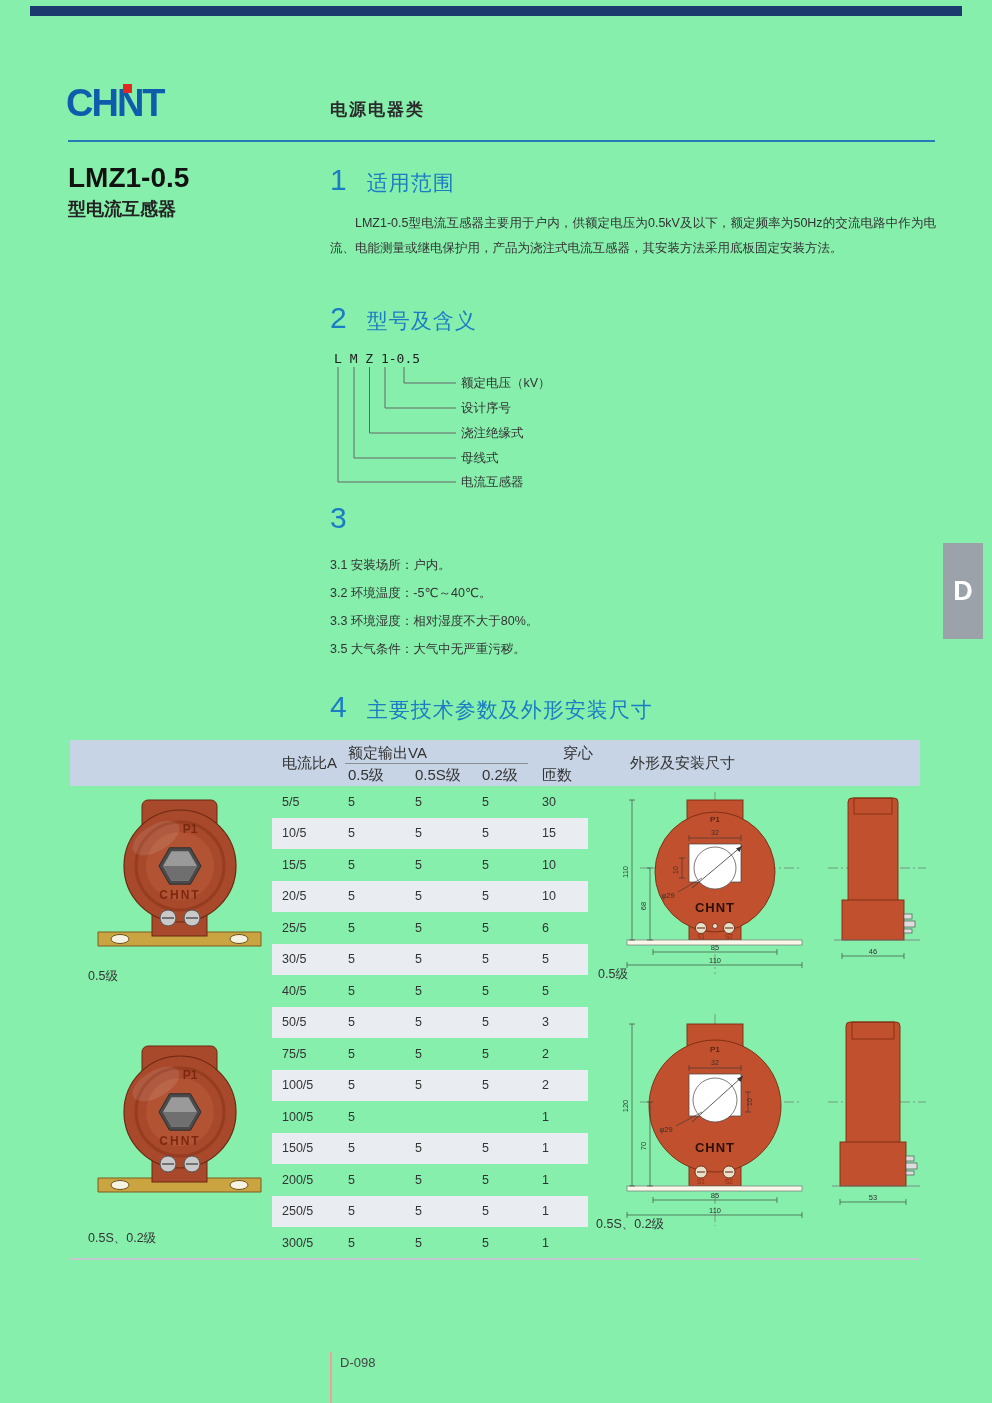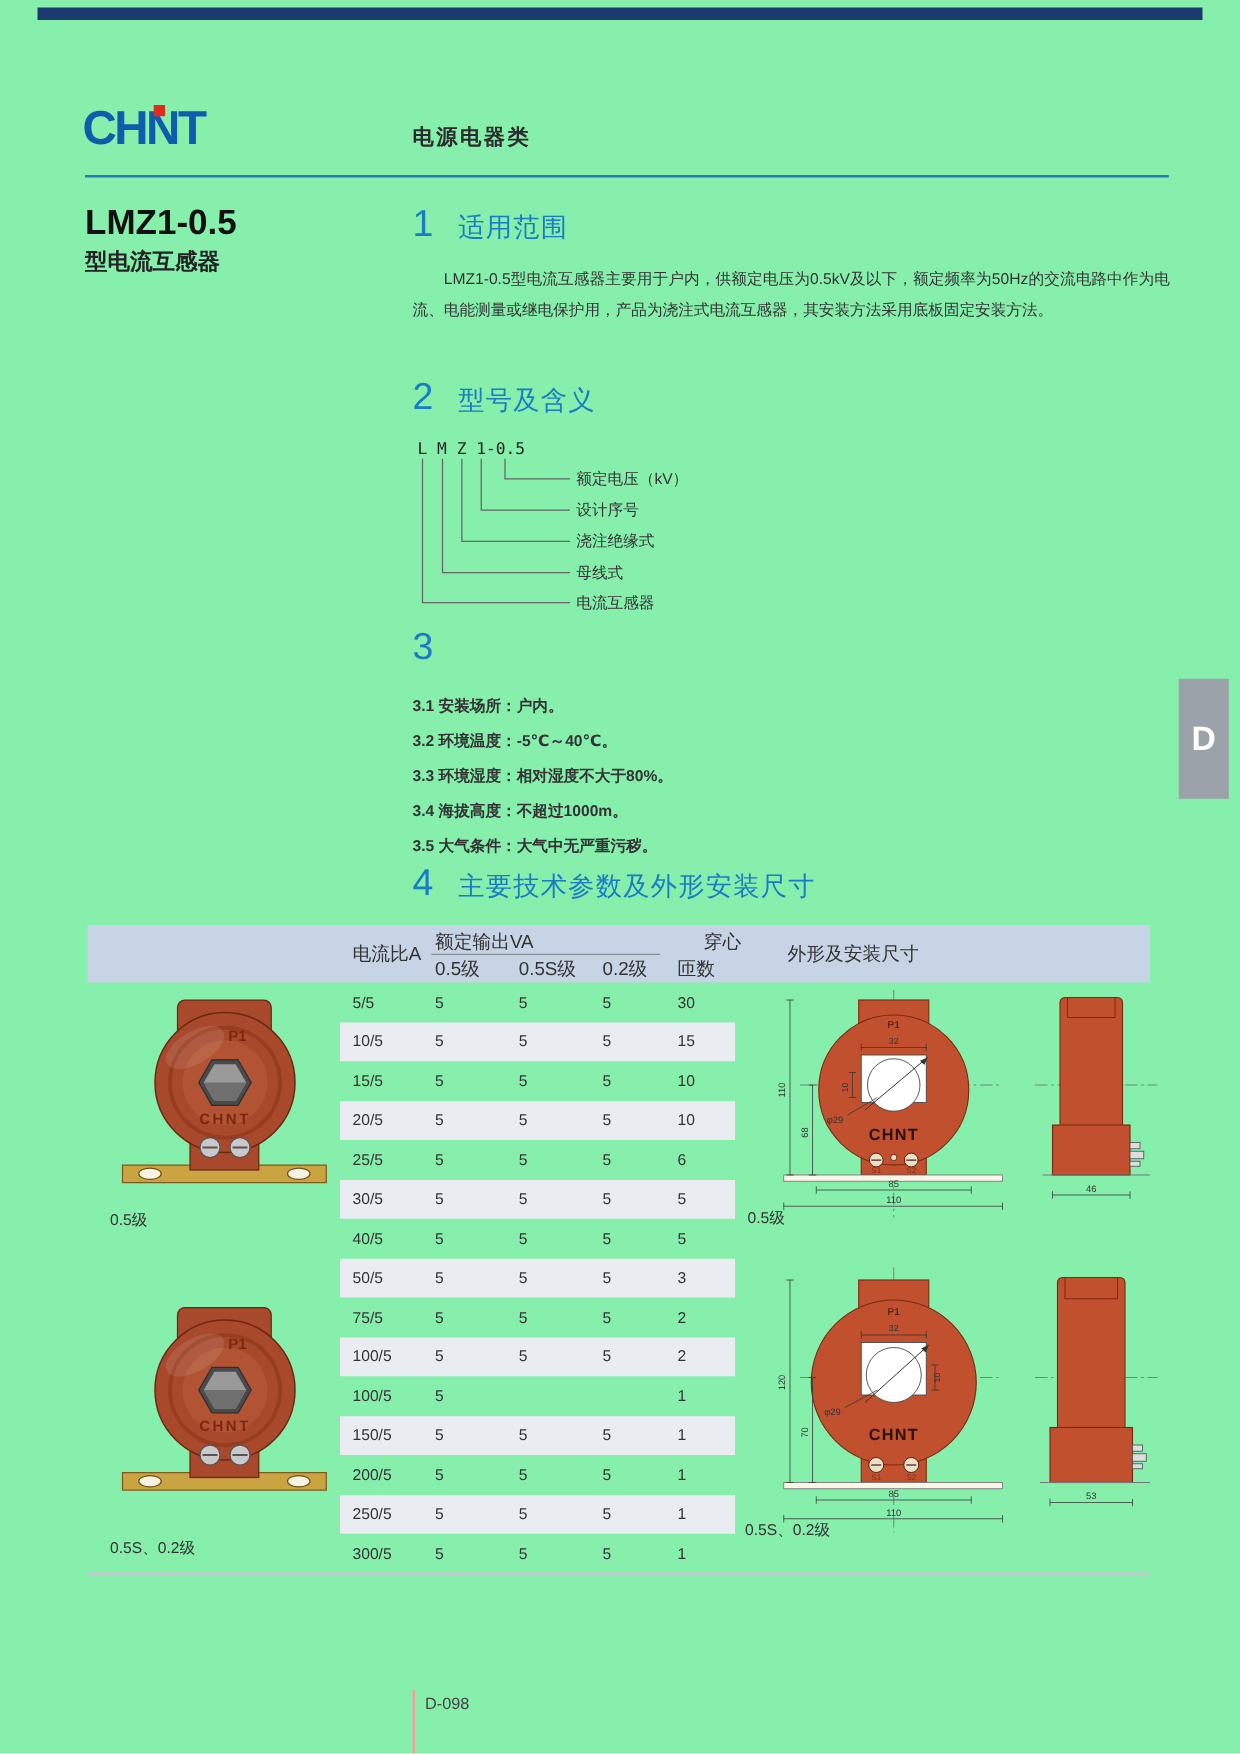--- a/index.html
+++ b/index.html
@@ -25,21 +25,21 @@
   .model-sub { left:68px; top:197px; font-size:18px; font-weight:bold; color:#222; }
 
   .sec-head { display:flex; align-items:baseline; color:#1b7cc4; }
   .sec-head .num { font-size:30px; }
   .sec-head .ttl { font-size:21px; margin-left:20px; letter-spacing:1px; }
 
   .para { left:330px; top:211px; width:606px; font-size:12.5px; line-height:25px; text-align:justify; color:#333; }
   .para p { text-indent:2em; }
 
   .cond-list { left:330px; top:551px; width:500px; font-size:12.5px; color:#333; }
-  .cond-list .cond-item { height:28px; line-height:28px;font-weight:bold; }
+  .cond-list .cond-item { height:28px; line-height:28px; }
 
   
   .tbl { left:70px; top:740px; width:850px; height:519px; }
   .thead { position:absolute; left:0; top:0; width:850px; height:46px; background:#c7d4e5; font-size:15px; color:#333; }
   .thead .hcell { position:absolute; }
   .va-line { position:absolute; left:275px; top:23px; width:183px; height:1px; background:#8a8f96; }
   .tbody { position:absolute; left:0; top:46px; width:850px; }
   .trow { position:relative; height:31.5px; }
   .trow.striped::before { content:''; position:absolute; left:202px; top:0; width:316px; height:100%; background:#e9edf2; }
   .trow .c { position:absolute; top:50%; transform:translateY(-50%); font-size:12.5px; color:#333; z-index:1; }
@@ -103,21 +103,20 @@
     <text x="131" y="136" font-size="12.5" fill="#333">电流互感器</text>
   </svg>
 
   <div class="abs sec-head" style="left:330px; top:501px;">
     <span class="num">3</span>
   </div>
   <div class="abs cond-list">
       <div class="cond-item">3.1 安装场所：户内。</div>
       <div class="cond-item">3.2 环境温度：-5℃～40℃。</div>
       <div class="cond-item">3.3 环境湿度：相对湿度不大于80%。</div>
-      <div class="cond-item">3.4 海拔高度：不超过1000m。</div>
       <div class="cond-item">3.5 大气条件：大气中无严重污秽。</div>
     </div>
 
   <div class="abs sec-head" style="left:330px; top:690px;">
     <span class="num">4</span>
     <span class="ttl">主要技术参数及外形安装尺寸</span>
   </div>
 
   <div class="abs tbl">
     <div class="thead">

